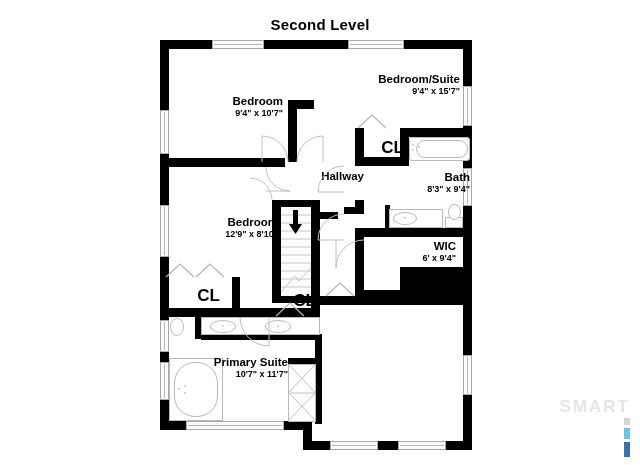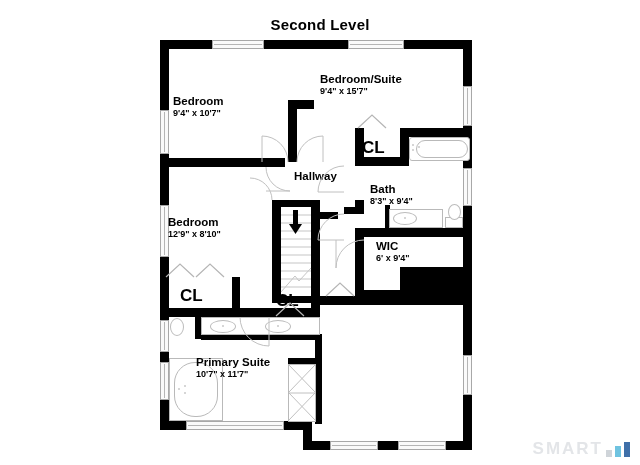--- a/index.html
+++ b/index.html
@@ -21,30 +21,30 @@
   .winH{height:9px;}
   .winV{width:9px;}
   .winH:after{content:"";position:absolute;left:1px;right:1px;top:3px;height:1px;background:#b5b5b5;}
   .winV:after{content:"";position:absolute;top:1px;bottom:1px;left:3px;width:1px;background:#b5b5b5;}
 
   .fixture{position:absolute;border:1px solid #b9b9b9;box-sizing:border-box;background:#fff;}
   .tub{border-radius:3px;}
   .oval{position:absolute;border:1px solid #bcbcbc;border-radius:50%;box-sizing:border-box;background:#fff;}
   .dot{position:absolute;background:#c9c9c9;border-radius:50%;}
 
-  .label{position:absolute;text-align:left;line-height:1.12;white-space:nowrap;}
+  .label{position:absolute;text-align:right;line-height:1.12;white-space:nowrap;}
   .rname{font-size:11.5px;font-weight:bold;}
   .rdim{font-size:9px;font-weight:bold;}
   .cl-lbl{font-size:17px;font-weight:bold;}
   .hall-lbl{font-size:11.5px;font-weight:bold;}
 
   svg.overlay{position:absolute;left:0;top:0;width:640px;height:465px;pointer-events:none;}
 
   #watermark{
-    position:absolute;right:10px;bottom:8px;display:flex;align-items:flex-end;gap:3px;
+    position:absolute;right:10px;bottom:8px;display:flex;align-items:flex-end;gap:3px;flex-direction:column;
   }
   #wm-text{font-size:17px;font-weight:bold;color:#e3e5e8;letter-spacing:2px;line-height:1;}
   .wm-bar{width:6px;background:#cfd4d9;}
 </style>
 </head>
 <body>
 
 <div id="plan-title">Second Level</div>
 
 <div id="plan-canvas">
@@ -149,21 +149,21 @@
   <div class="label" style="left:320px;top:73px;width:140px;">
     <div class="rname">Bedroom/Suite</div>
     <div class="rdim">9'4" x 15'7"</div>
   </div>
 
   <div class="label" style="left:168px;top:216px;width:110px;">
     <div class="rname">Bedroom</div>
     <div class="rdim">12'9" x 8'10"</div>
   </div>
 
-  <div class="label" style="left:370px;top:171px;width:90px;margin-top:12px;">
+  <div class="label" style="left:380px;top:171px;width:90px;">
     <div class="rname">Bath</div>
     <div class="rdim">8'3" x 9'4"</div>
   </div>
 
   <div class="label" style="left:376px;top:240px;width:80px;">
     <div class="rname">WIC</div>
     <div class="rdim">6' x 9'4"</div>
   </div>
 
   <div class="label" style="left:196px;top:356px;width:92px;">

